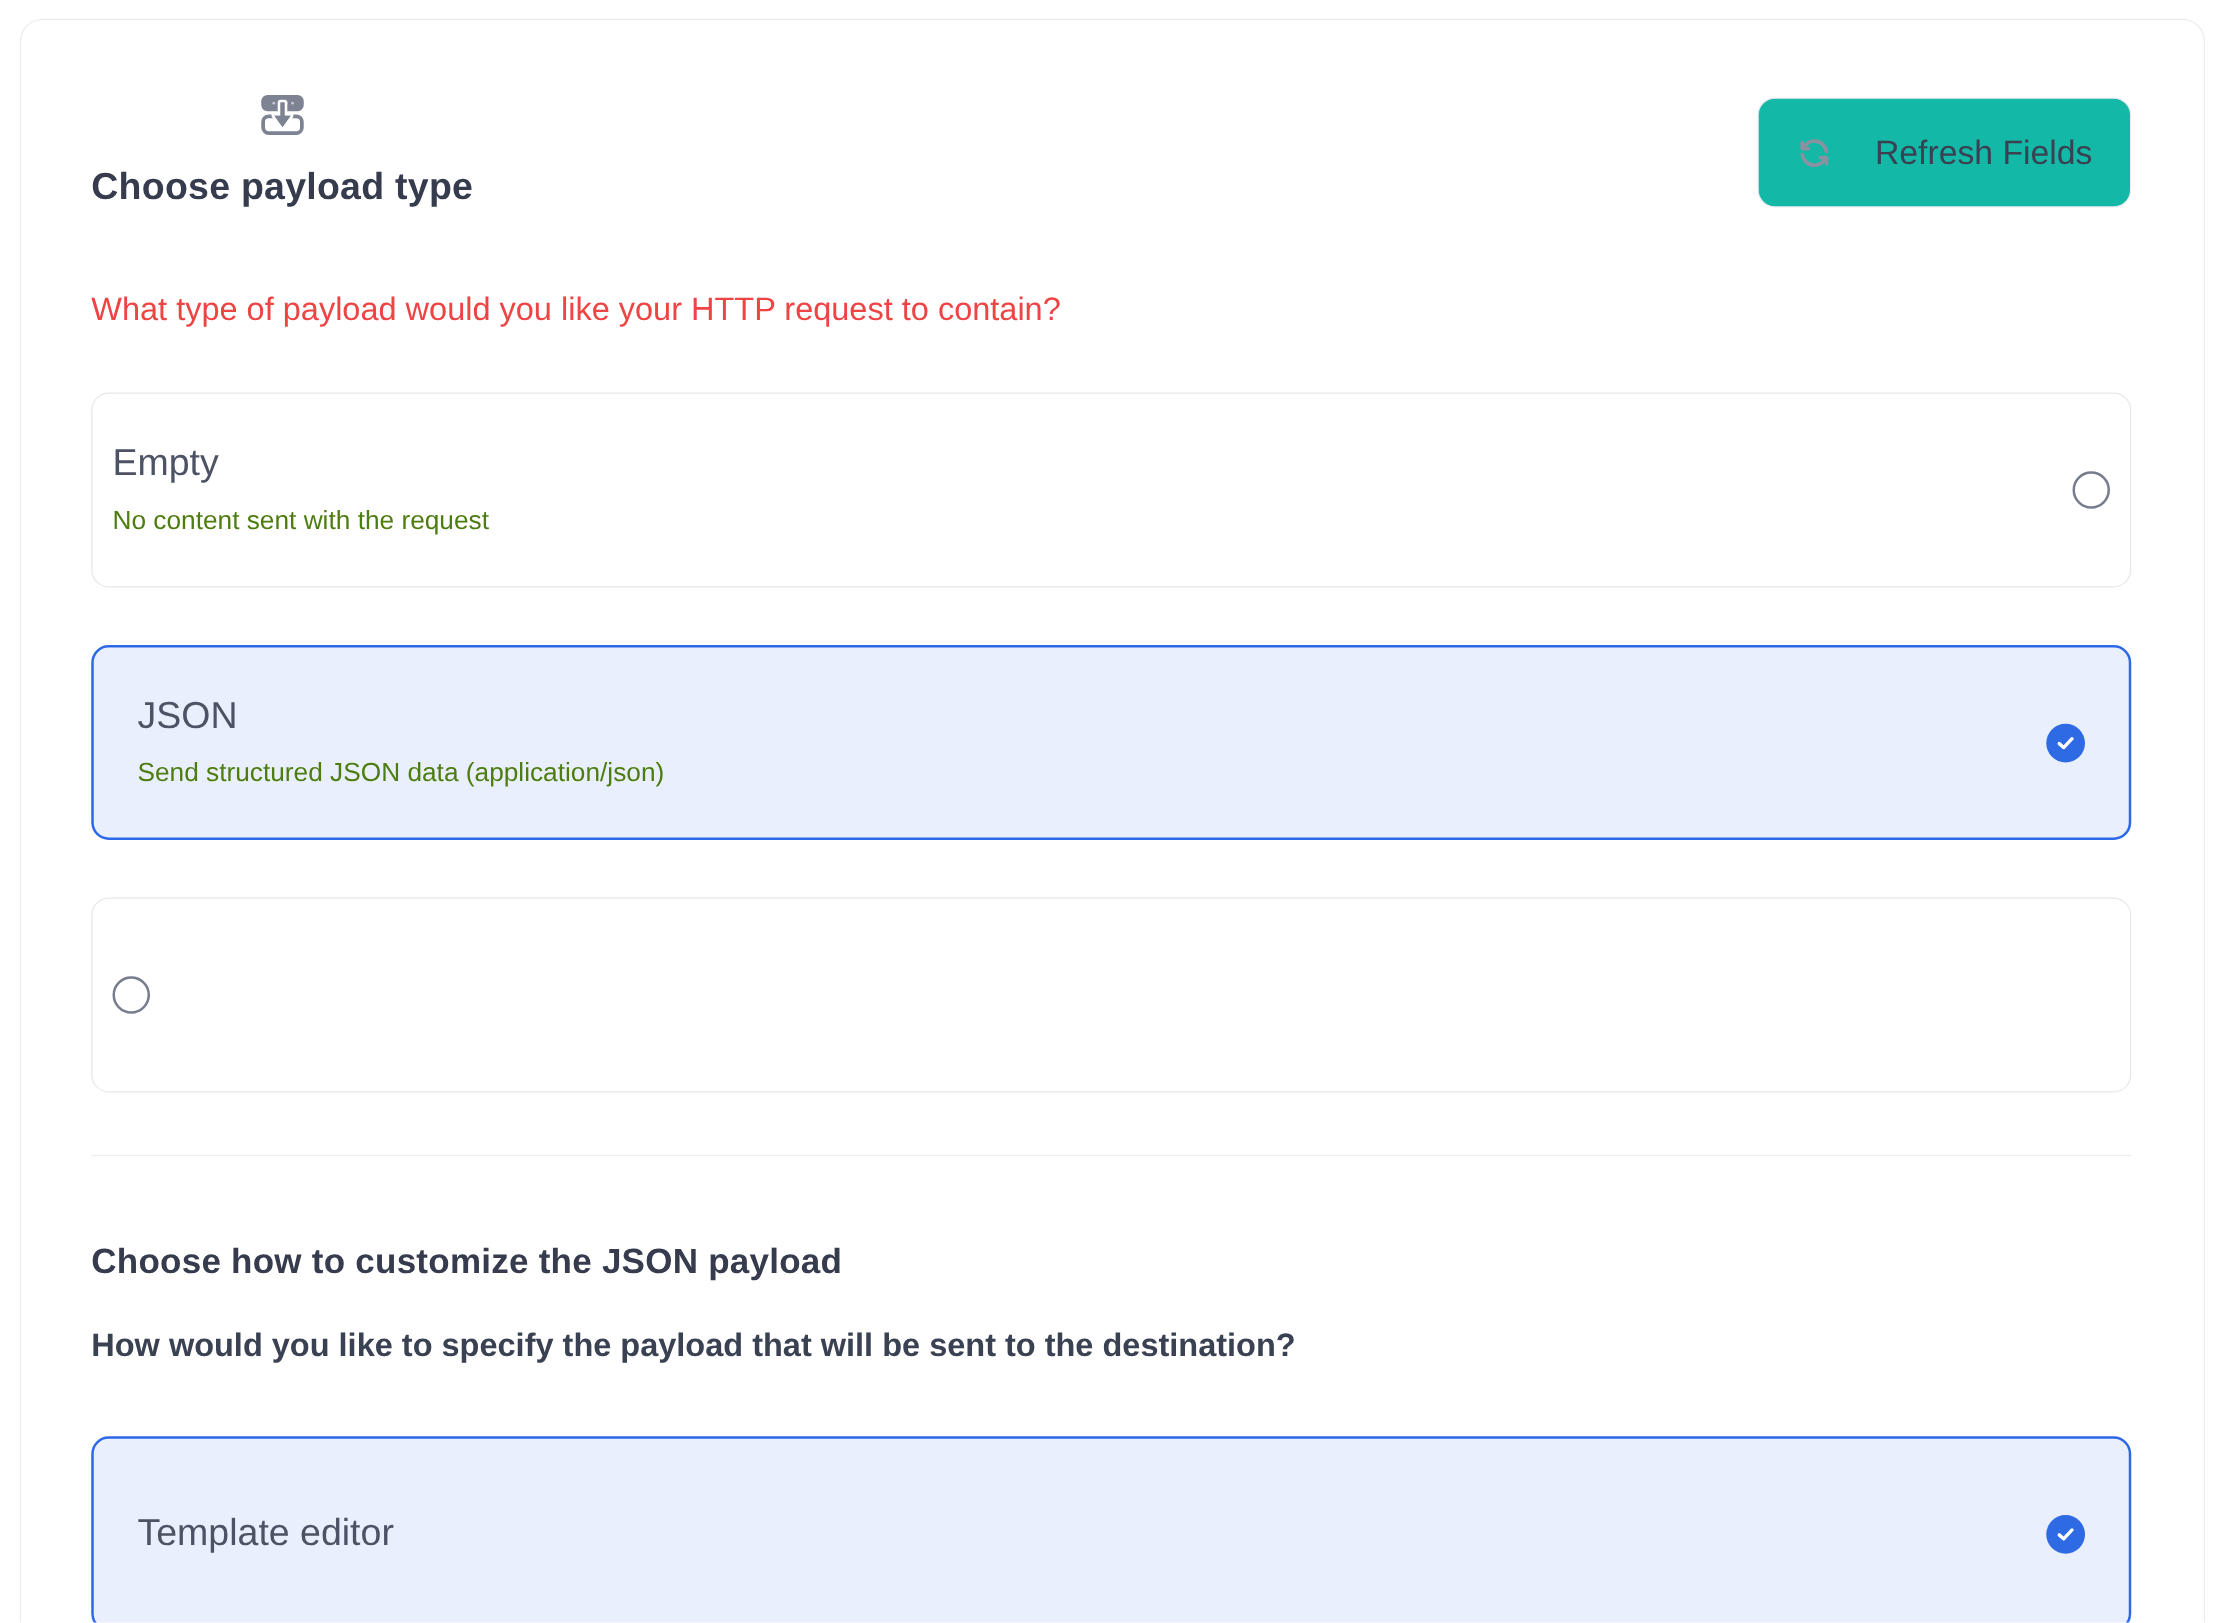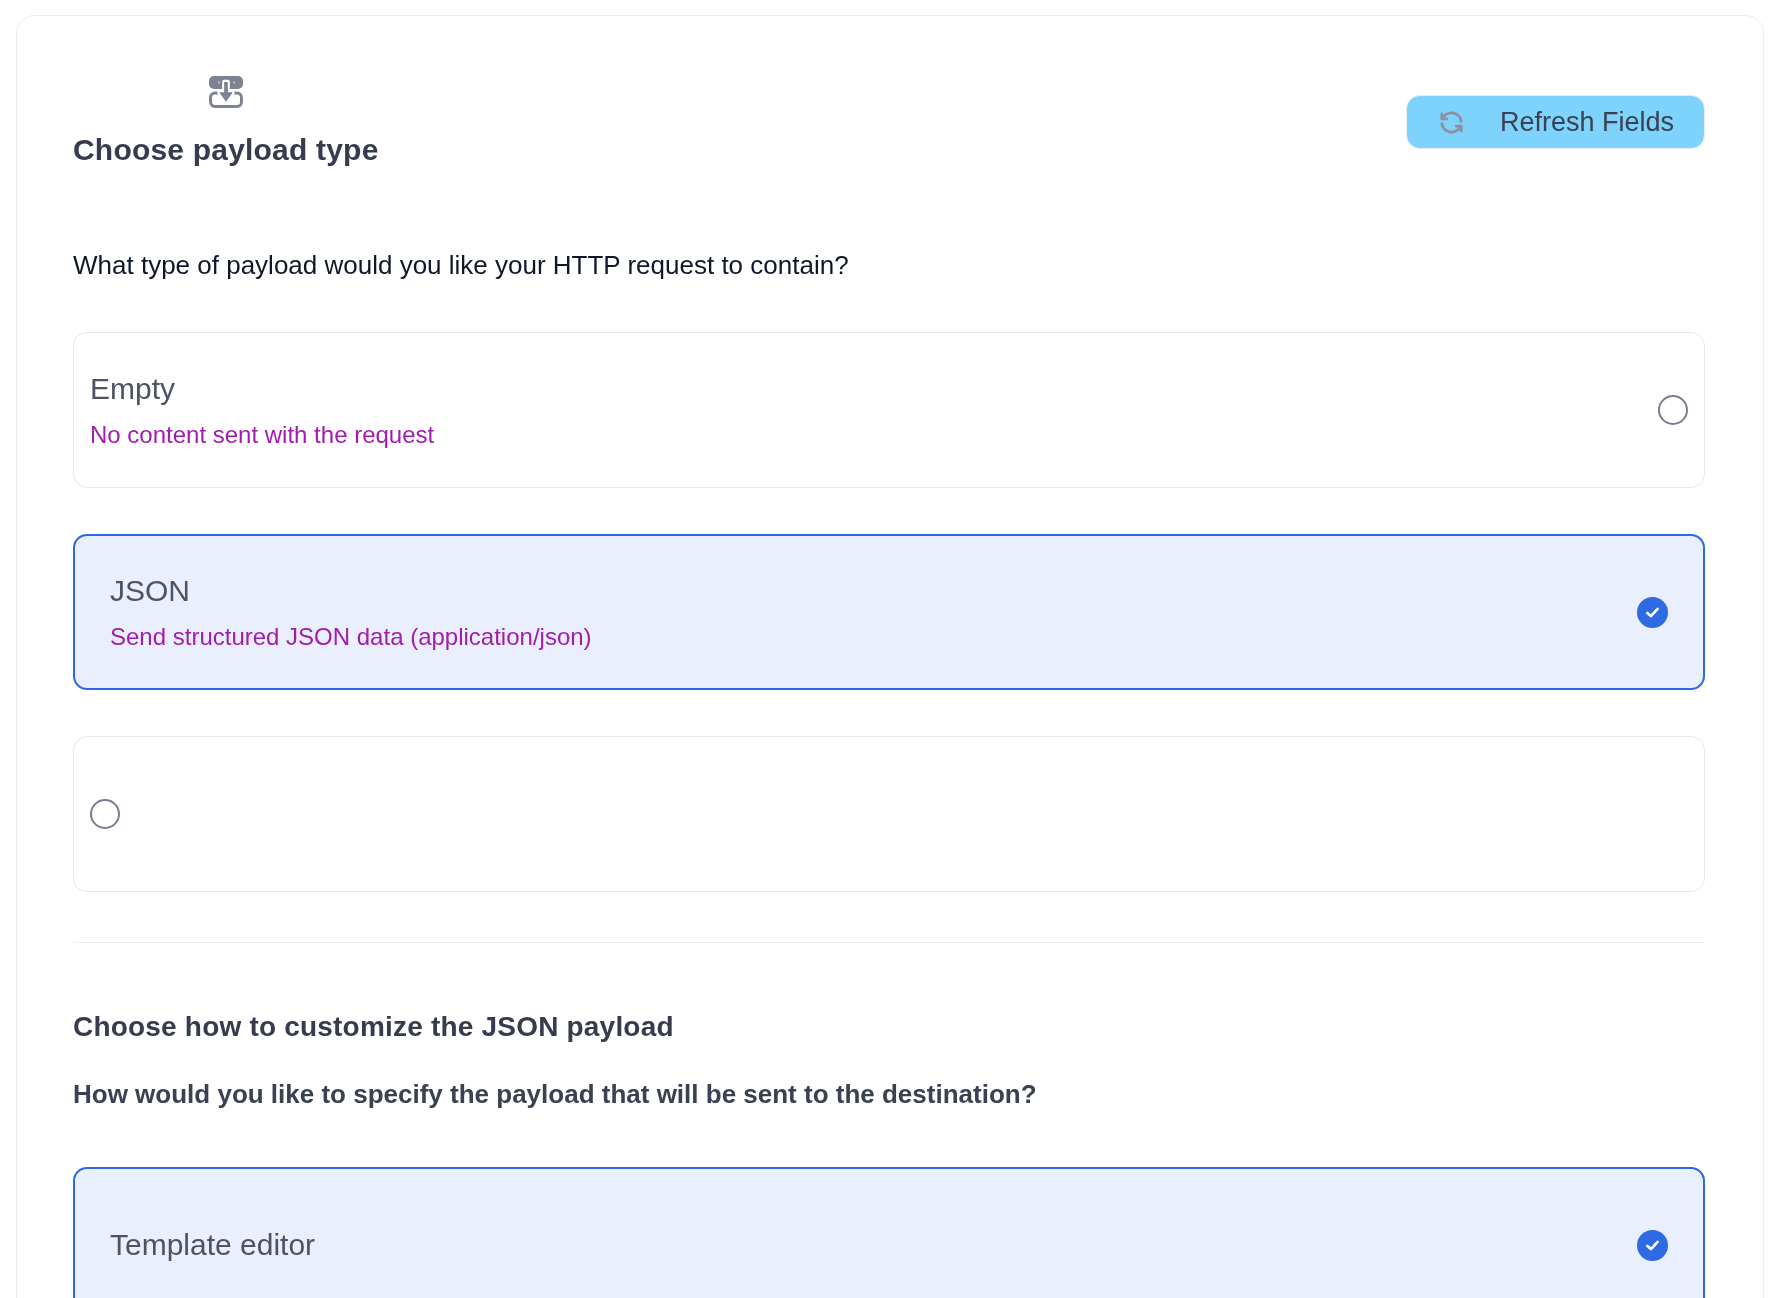--- a/index.html
+++ b/index.html
@@ -20,39 +20,39 @@
   .header-row{
     display:flex;align-items:center;justify-content:space-between;
   }
   .header-left{display:flex;align-items:center;gap:20px;flex-direction:column;}
   .payload-icon{display:inline-flex;flex-shrink:0;}
   h1.page-title{
     margin:0;font-size:30px;line-height:40px;font-weight:600;color:#363c4e;letter-spacing:.2px;
   }
   .refresh-btn{
     display:flex;align-items:center;gap:34px;
-    height:54px;padding:0 30px;
-    background:#7dd3fc;border:1px solid #e9eaee;border-radius:14px;
+    height:88px;padding:0 30px;
+    background:#14b8a6;border:1px solid #e9eaee;border-radius:14px;
     font-family:inherit;font-size:27px;color:#3a4152;cursor:pointer;
   }
   .question{
-    margin-top:78px;font-size:26px;line-height:34px;color:#0f172a;
+    margin-top:60px;font-size:26px;line-height:34px;color:#ef4444;
   }
   .options{margin-top:50px;display:flex;flex-direction:column;gap:46px;}
   .option-card{
     box-sizing:border-box;
     display:flex;align-items:center;justify-content:space-between;
     border:1px solid #e7e8ec;border-radius:14px;background:#ffffff;
     padding:36px 16px;min-height:156px;cursor:pointer;
   }
   .option-card.selected{
     background:#e9effd;border:2px solid #2c68e8;padding:35px 35px;
   }
   .option-title{font-size:30px;line-height:40px;color:#4d5364;}
-  .option-desc{margin-top:10px;font-size:24px;line-height:32px;color:#a21caf;}
+  .option-desc{margin-top:10px;font-size:21px;line-height:32px;color:#4d7c0f;}
   .radio{
     box-sizing:border-box;width:30px;height:30px;border-radius:50%;
     border:2.5px solid #777d8f;background:transparent;flex-shrink:0;
   }
   .check-circle{
     width:31px;height:31px;border-radius:50%;background:#2d6ae3;
     display:flex;align-items:center;justify-content:center;flex-shrink:0;
   }
   .divider{margin-top:50px;border-top:1px solid #ededed;height:0;}
   h2.section-heading{

